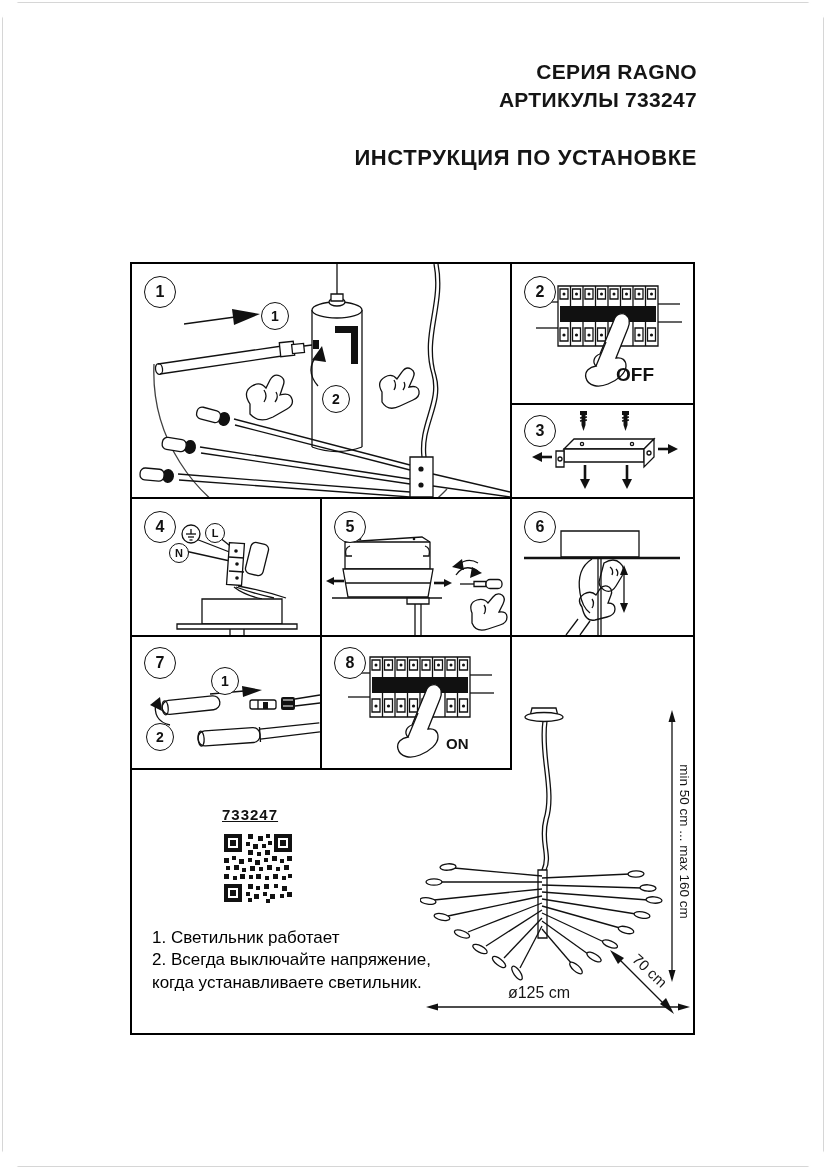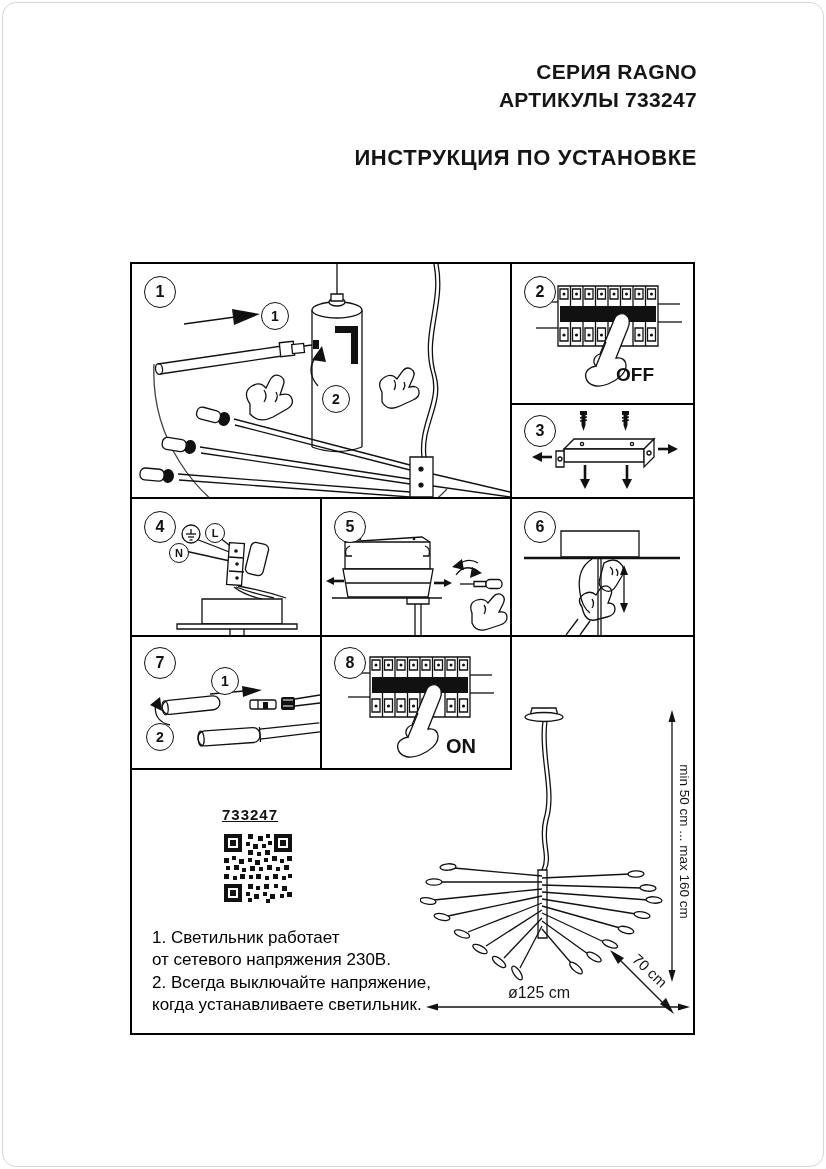--- a/index.html
+++ b/index.html
@@ -1,17 +1,17 @@
 <!DOCTYPE html>
 <html><head>
 <meta charset="utf-8">
 <style>
   html,body{margin:0;padding:0;background:#fff;}
   .page{position:relative;width:826px;height:1169px;background:#fff;overflow:hidden;
-        font-family:"Liberation Sans",sans-serif;color:#111;}
+        font-family:"Liberation Sans",sans-serif;color:#111;border-radius:29px;}
   .page-frame{position:absolute;left:2px;top:2px;right:2px;bottom:2px;
         border:1px solid #d6d6d6;border-radius:14px;pointer-events:none;}
   
   .hdr{position:absolute;right:129px;text-align:right;font-weight:bold;color:#151515;}
   .hdr-top{top:58px;font-size:21px;line-height:28px;letter-spacing:.3px;}
   .hdr-title{top:144px;font-size:22px;line-height:27px;letter-spacing:.6px;}
   
   .grid{position:absolute;left:130px;top:262px;width:565px;height:773px;
         border:2px solid #000;box-sizing:border-box;}
   .dv{position:absolute;background:#000;}
@@ -436,21 +436,21 @@
             <circle class="fl" cx="141.5" cy="69" r="1.6"></circle>
         </g>
         <g>
           <path class="wt" d="M98,118 c-10,4 -20,2 -22,-6 c-2,-7 4,-11 10,-12 c-4,-4 -2,-10 4,-12 l14,-34 c2,-6 8,-8 12,-5 c4,3 4,8 2,13 l-12,30 c6,-1 10,2 10,8 c0,7 -8,14 -18,18 z"></path>
           <path class="ln" d="M86,100 l10,-24"></path>
         </g>
       </svg>
       <div class="badge b30" style="left:12px;top:10px">
           <span>8</span>
         </div>
-      <div class="lbl" style="left:124px;top:98px;font-size:20px">ON</div>
+      <div class="lbl" style="left:124px;top:98px;font-size:15px">ON</div>
     </div>
 
     <svg class="art" width="275" height="316" viewBox="0 0 275 316" style="position:absolute;left:288px;top:440px">
 
       <polygon class="wt" points="112,4 136,4 138,12 110,12"></polygon>
       <ellipse class="wt" cx="124" cy="13" rx="19" ry="4.5"></ellipse>
 
       <path class="ln" d="M123,17 C118,50 133,85 124,115 C118,138 129,150 122,166"></path>
       <path class="ln" d="M127,17 C122,52 137,87 128,116 C122,139 133,151 126,166"></path>
 
@@ -568,21 +568,20 @@
       <rect x="48" y="62" width="5" height="5"></rect>
         <rect x="58" y="62" width="4" height="4"></rect>
         <rect x="65" y="60" width="5" height="5"></rect>
       <rect x="26" y="66" width="4" height="4"></rect>
         <rect x="44" y="67" width="4" height="4"></rect>
     </g>
   </svg>
 
   <div class="notes">
     <div>1. Светильник работает</div>
-    <div>от сетевого напряжения 230В.</div>
     <div>2. Всегда выключайте напряжение,</div>
     <div>когда устанавливаете светильник.</div>
   </div>
 
   <div class="dim dim-h">min 50 cm ... max 160 cm</div>
   <div class="dim dim-d">70 cm</div>
   <div class="dim dim-w">ø125 cm</div>
 </div>
 
 </body></html>

